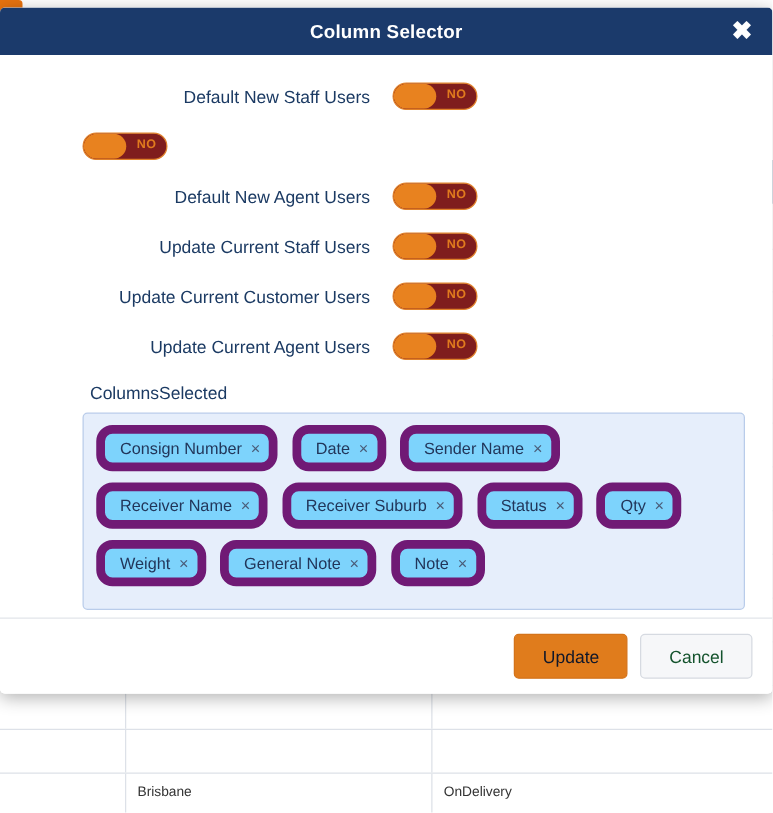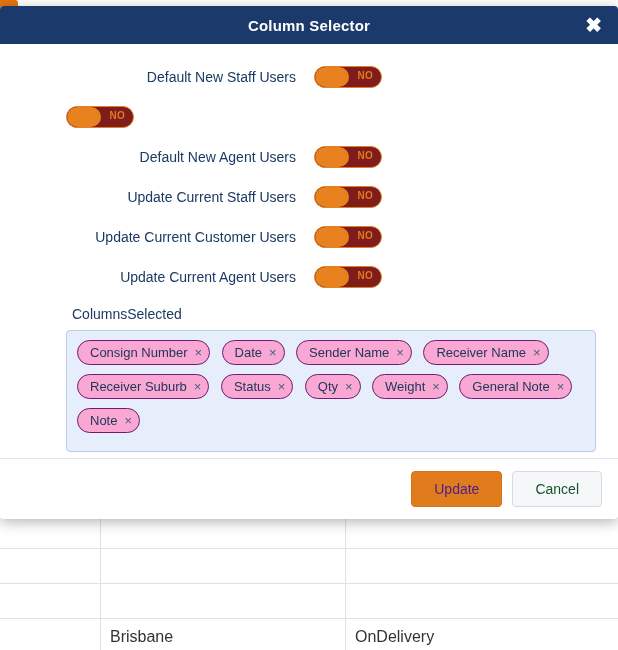--- a/index.html
+++ b/index.html
@@ -66,21 +66,21 @@
     border-bottom: 1px solid #dde1e8;
   }
   .bg-cellsep {
     position: absolute;
     top: 0; bottom: 0;
     width: 1px;
     background: #dde1e8;
   }
   .bg-text {
     position: absolute;
-    font-size: 16px;
+    font-size: 11px;
     color: #333333;
     top: 9px;
   }
 
   
   .modal {
     position: absolute;
     left: 0; top: 6px;
     width: 618px;
     background: #ffffff;
@@ -174,22 +174,22 @@
     border: 1px solid #b9ccea;
     background: #e6eefb;
     border-radius: 4px;
     padding: 9px 8px 9px 10px;
     min-height: 82px;
     box-sizing: border-box;
   }
   .tag {
     display: inline-flex;
     align-items: center;
-    background: #f9a8d4;
-    border: 1px solid #701a75;
+    background: #7dd3fc;
+    border: 7px solid #701a75;
     border-radius: 13px;
     padding: 3px 7px 3px 12px;
     margin: 0 7px 9px 0;
     font-size: 13px;
     color: #22365a;
     line-height: 17px;
     cursor: default;
   }
   .tag .tag-x {
     margin-left: 7px;
@@ -209,21 +209,21 @@
   .btn {
     font-size: 14px;
     padding: 9px 22px;
     border-radius: 4px;
     cursor: pointer;
     border: 1px solid transparent;
     font-family: "Liberation Sans", sans-serif;
   }
   .btn-update {
     background: #e07c1c;
-    color: #4c1d95;
+    color: #0f172a;
     border-color: #d4731a;
   }
   .btn-cancel {
     background: #f6f7f9;
     color: #14532d;
     border-color: #d6dae1;
   }
 </style>
 </head>
 <body>

